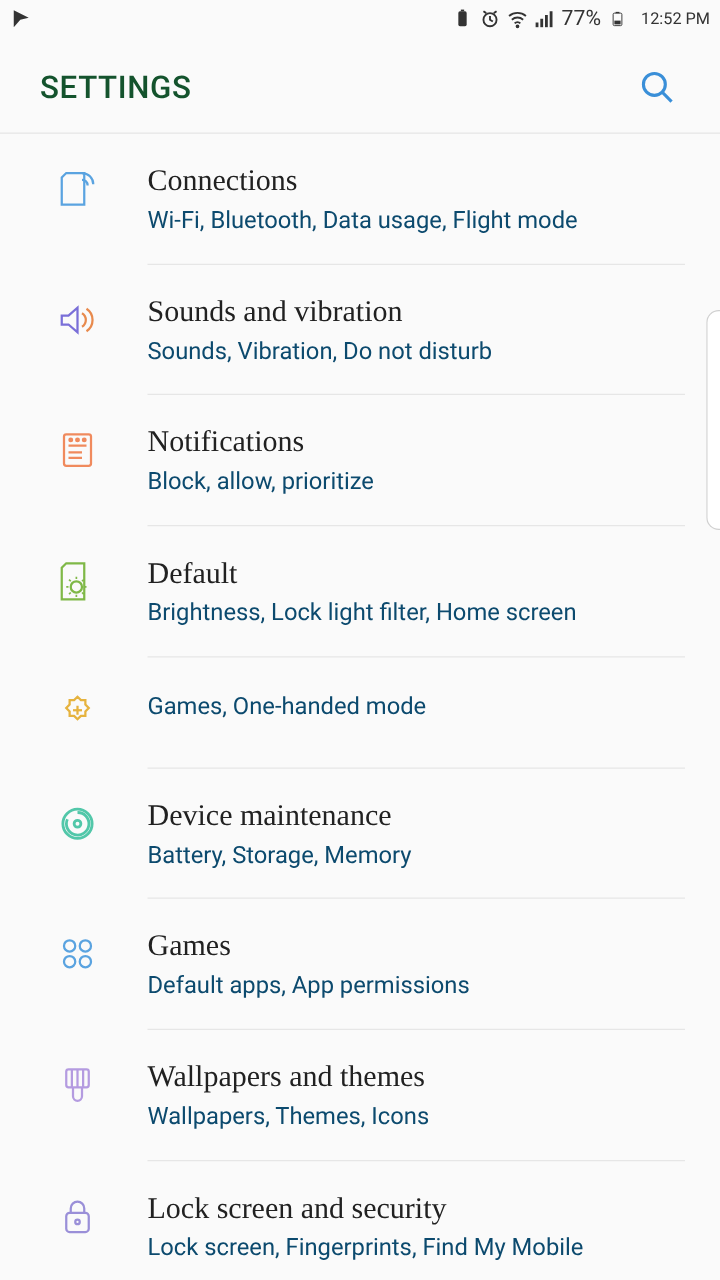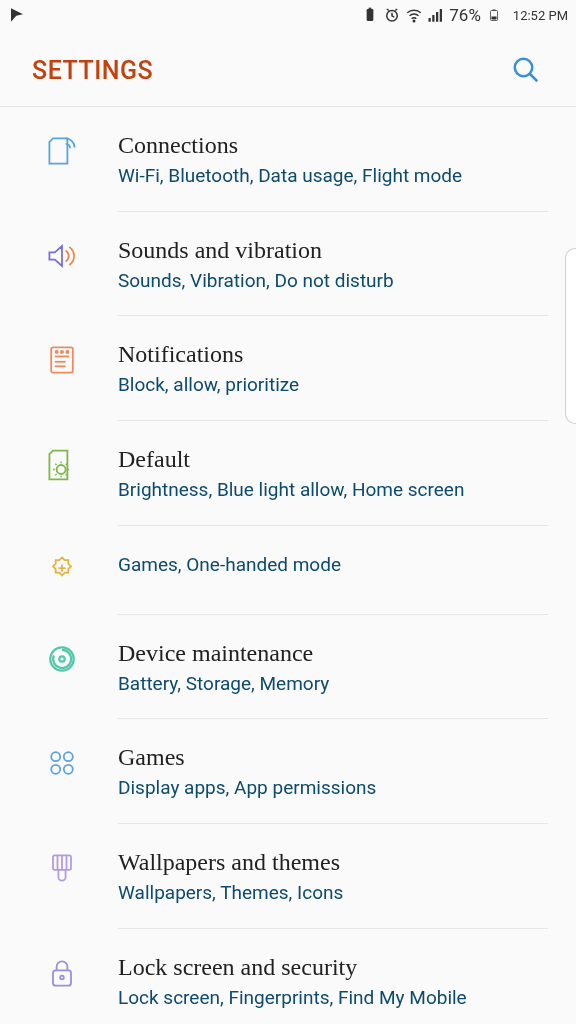--- a/index.html
+++ b/index.html
@@ -27,21 +27,21 @@
     .header {
       display: flex;
       align-items: center;
       padding: 22px 32px 18px 32px;
       border-bottom: 1px solid #e5e5e5;
     }
     .header-title {
       font-size: 25px;
       font-weight: 500;
       letter-spacing: 0.5px;
-      color: #c2410c;
+      color: #14532d;
     }
     .search-btn {
       margin-left: auto;
       width: 36px;
       height: 36px;
       display: flex;
       align-items: center;
       justify-content: center;
       cursor: pointer;
     }
@@ -126,21 +126,21 @@
         </svg>
     </span>
     <span class="status-icon">
       <svg viewBox="0 0 24 24" width="18" height="18" fill="#333">
           <rect x="2" y="16" width="3" height="5"></rect>
           <rect x="7" y="12" width="3" height="9"></rect>
           <rect x="12" y="8" width="3" height="13"></rect>
           <rect x="17" y="4" width="3" height="17"></rect>
         </svg>
     </span>
-    <span style="font-size:17px;">76%</span>
+    <span style="font-size:17px;">77%</span>
     <span class="status-icon">
       <svg viewBox="0 0 24 24" width="12" height="20">
           <rect x="5" y="3" width="14" height="20" rx="2" fill="none" stroke="#333" stroke-width="1.5"></rect>
           <rect x="9" y="1" width="6" height="2" fill="#333"></rect>
           <rect x="7" y="15" width="10" height="6" fill="#333"></rect>
         </svg>
     </span>
     <span class="status-time">12:52 PM</span>
   </div>
 </div>
@@ -209,21 +209,21 @@
   <div class="item">
     <div class="item-icon">
       <svg viewBox="0 0 40 40" width="36" height="36" fill="none" stroke="#7fb847" stroke-width="2">
         <path d="M10 4 h16 v32 h-20 v-28 z"></path>
         <circle cx="19" cy="25" r="5"></circle>
         <path d="M19 18v-2M19 32v2M12 25h-2M28 25h-2M14 20l-1.5-1.5M24 30l1.5 1.5M24 20l1.5-1.5M14 30l-1.5 1.5" stroke-width="1.5"></path>
       </svg>
     </div>
     <div class="item-text">
       <div class="item-title">Default</div>
-      <div class="item-sub">Brightness, Blue light allow, Home screen</div>
+      <div class="item-sub">Brightness, Lock light filter, Home screen</div>
     </div>
   </div>
   <div class="divider"></div>
 
   <div class="item">
     <div class="item-icon">
       <svg viewBox="0 0 40 40" width="36" height="36" fill="none" stroke="#e6b33e" stroke-width="2">
         <path d="M20 6 l3 3 h4 v4 l3 3 l-3 3 v4 h-4 l-3 3 l-3 -3 h-4 v-4 l-3 -3 l3 -3 v-4 h4 z"></path>
         <line x1="20" y1="14" x2="20" y2="22"></line>
           <line x1="16" y1="18" x2="24" y2="18"></line>
@@ -254,21 +254,21 @@
     <div class="item-icon">
       <svg viewBox="0 0 40 40" width="36" height="36" fill="none" stroke="#5aa3e0" stroke-width="2">
         <circle cx="13" cy="13" r="5"></circle>
           <circle cx="27" cy="13" r="5"></circle>
         <circle cx="13" cy="27" r="5"></circle>
           <circle cx="27" cy="27" r="5"></circle>
       </svg>
     </div>
     <div class="item-text">
       <div class="item-title">Games</div>
-      <div class="item-sub">Display apps, App permissions</div>
+      <div class="item-sub">Default apps, App permissions</div>
     </div>
   </div>
   <div class="divider"></div>
 
   <div class="item">
     <div class="item-icon">
       <svg viewBox="0 0 40 40" width="36" height="36" fill="none" stroke="#b49be0" stroke-width="2">
         <rect x="10" y="6" width="20" height="16" rx="2"></rect>
         <line x1="15" y1="6" x2="15" y2="22"></line>
           <line x1="20" y1="6" x2="20" y2="22"></line>

